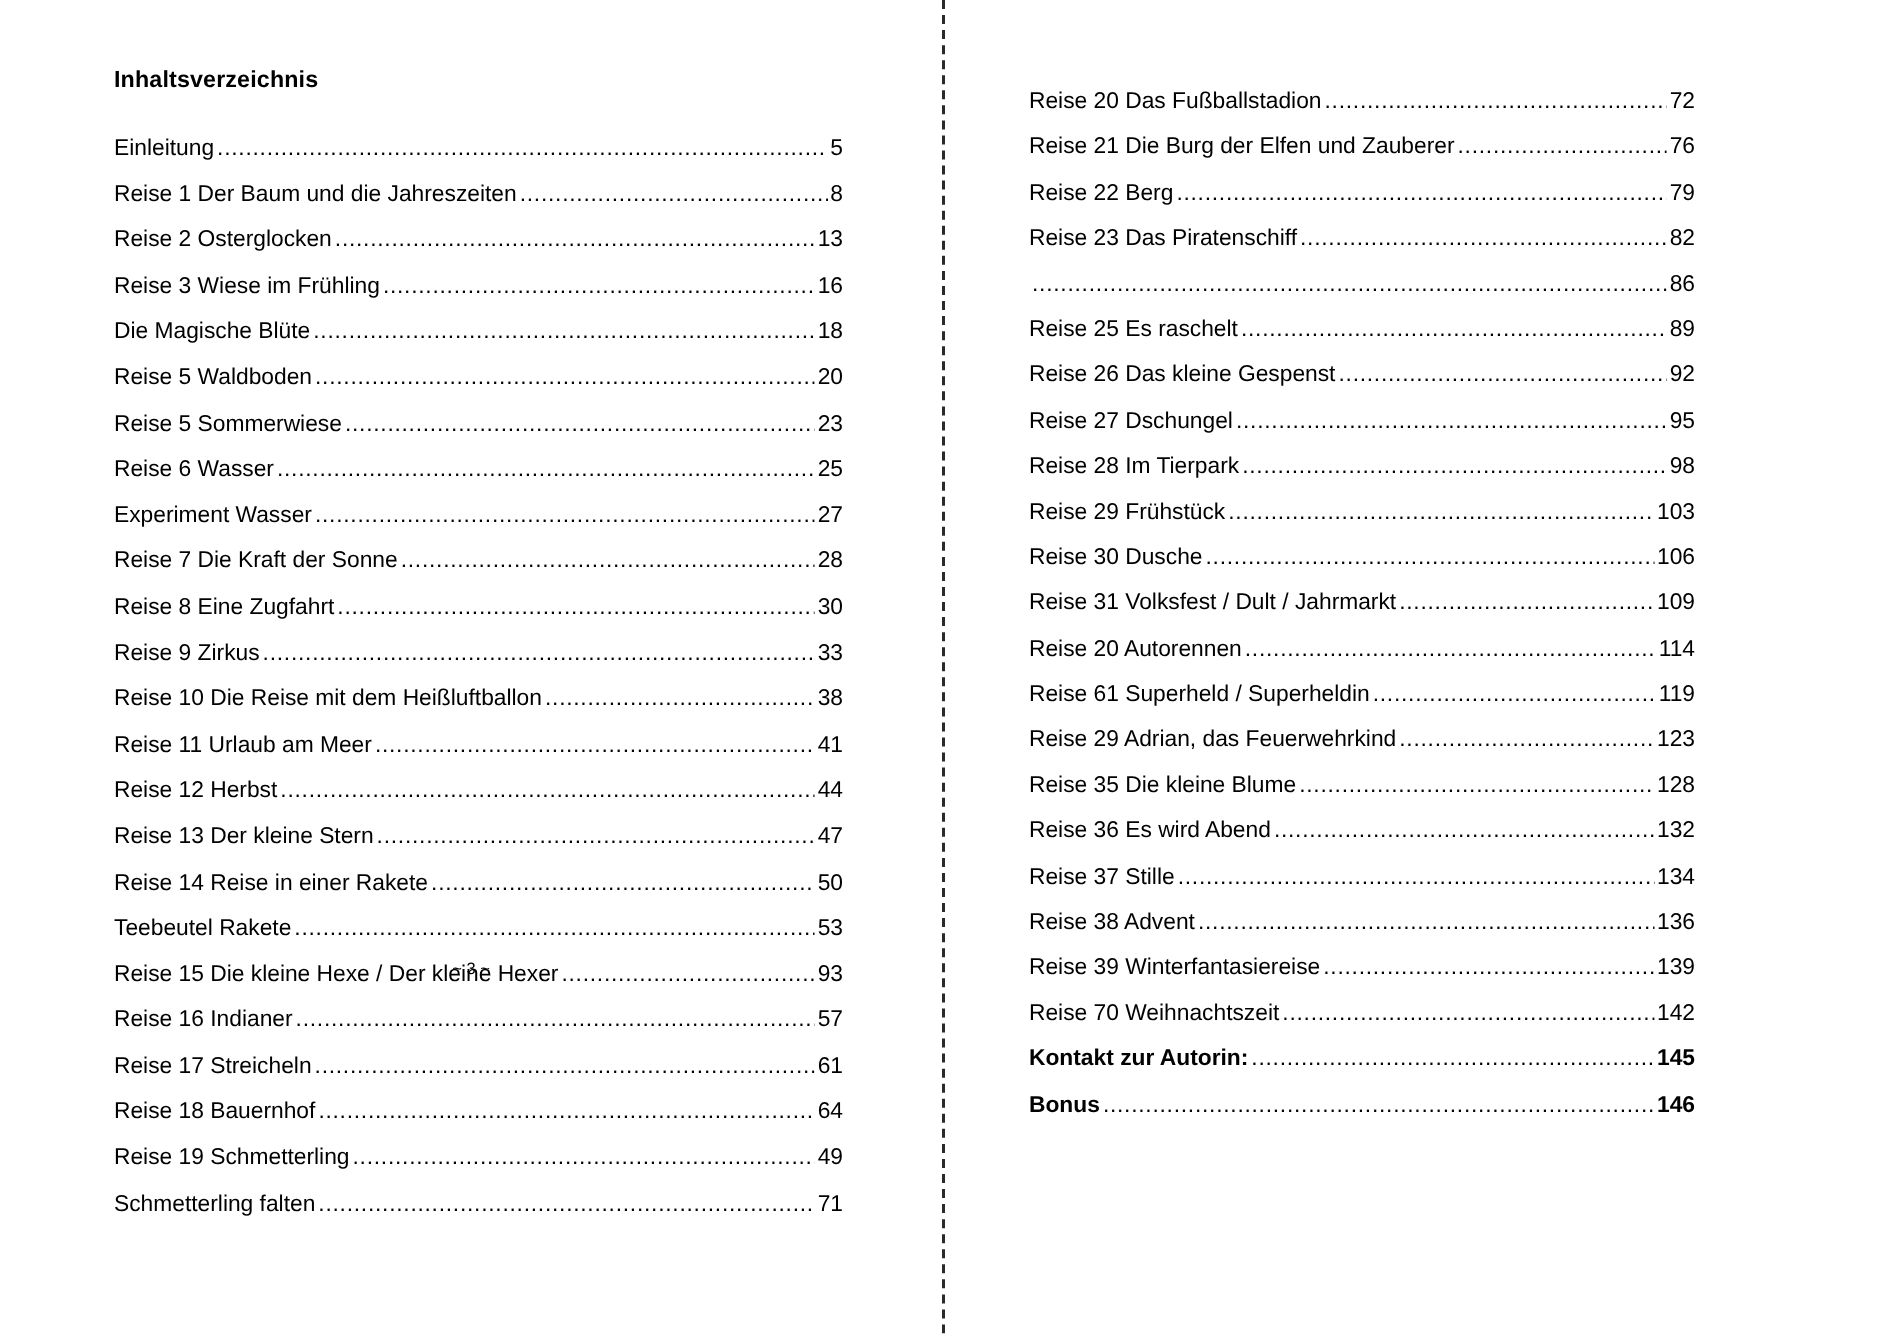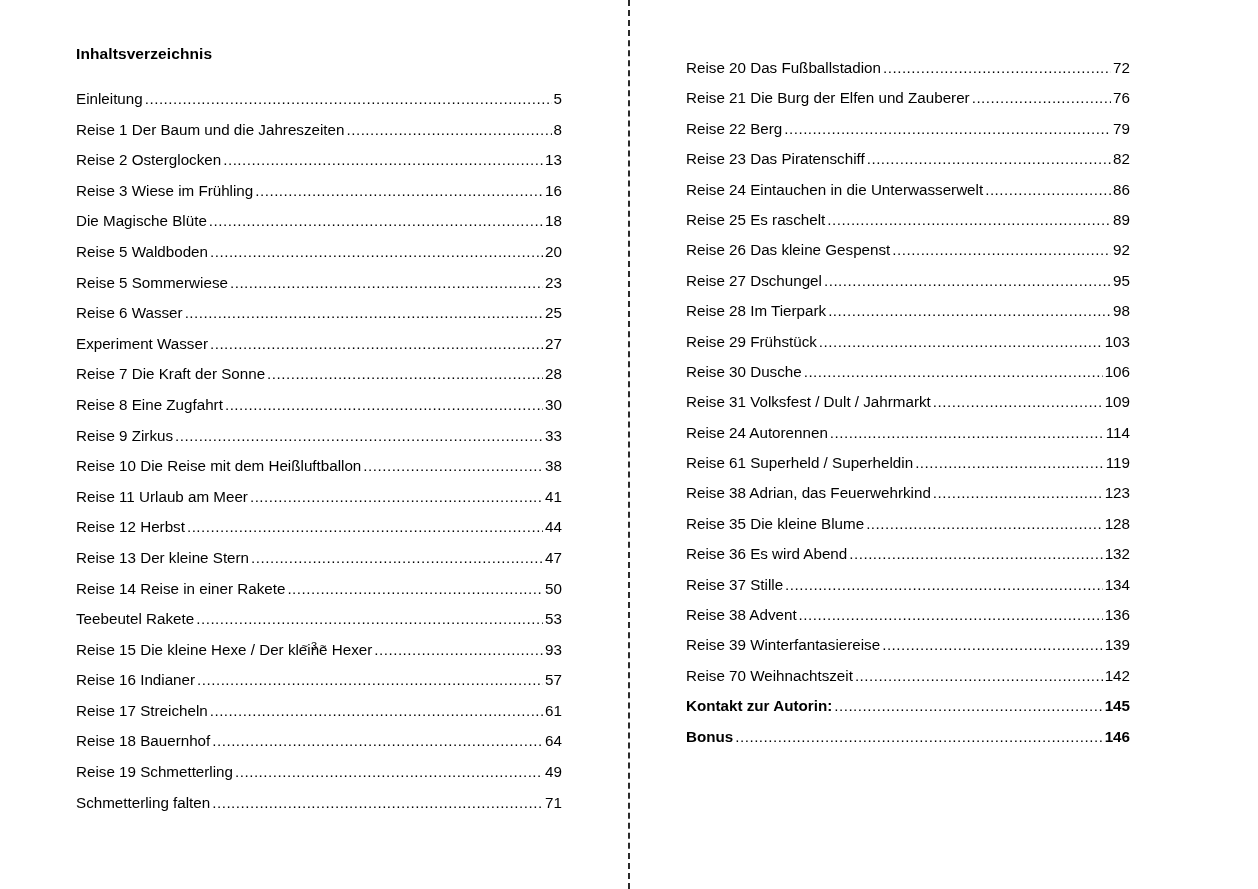--- a/index.html
+++ b/index.html
@@ -256,21 +256,20 @@
             <span class="entry-label">Reise 22 Berg</span>
             <span class="entry-dots"> ........................................................................................................................</span>
             <span class="entry-page">79</span>
           </li>
           <li>
             <span class="entry-label">Reise 23 Das Piratenschiff</span>
             <span class="entry-dots"> ........................................................................................................................</span>
             <span class="entry-page">82</span>
           </li>
           <li>
-            <span class="entry-label">Reise 24 Eintauchen in die Unterwasserwelt</span>
             <span class="entry-dots"> ........................................................................................................................</span>
             <span class="entry-page">86</span>
           </li>
           <li>
             <span class="entry-label">Reise 25 Es raschelt</span>
             <span class="entry-dots"> ........................................................................................................................</span>
             <span class="entry-page">89</span>
           </li>
           <li>
             <span class="entry-label">Reise 26 Das kleine Gespenst</span>
@@ -296,31 +295,31 @@
             <span class="entry-label">Reise 30 Dusche</span>
             <span class="entry-dots"> ........................................................................................................................</span>
             <span class="entry-page">106</span>
           </li>
           <li>
             <span class="entry-label">Reise 31 Volksfest / Dult / Jahrmarkt</span>
             <span class="entry-dots"> ........................................................................................................................</span>
             <span class="entry-page">109</span>
           </li>
           <li>
-            <span class="entry-label">Reise 24 Autorennen</span>
+            <span class="entry-label">Reise 20 Autorennen</span>
             <span class="entry-dots"> ........................................................................................................................</span>
             <span class="entry-page">114</span>
           </li>
           <li>
             <span class="entry-label">Reise 61 Superheld / Superheldin</span>
             <span class="entry-dots"> ........................................................................................................................</span>
             <span class="entry-page">119</span>
           </li>
           <li>
-            <span class="entry-label">Reise 38 Adrian, das Feuerwehrkind</span>
+            <span class="entry-label">Reise 29 Adrian, das Feuerwehrkind</span>
             <span class="entry-dots"> ........................................................................................................................</span>
             <span class="entry-page">123</span>
           </li>
           <li>
             <span class="entry-label">Reise 35 Die kleine Blume</span>
             <span class="entry-dots"> ........................................................................................................................</span>
             <span class="entry-page">128</span>
           </li>
           <li>
             <span class="entry-label">Reise 36 Es wird Abend</span>

